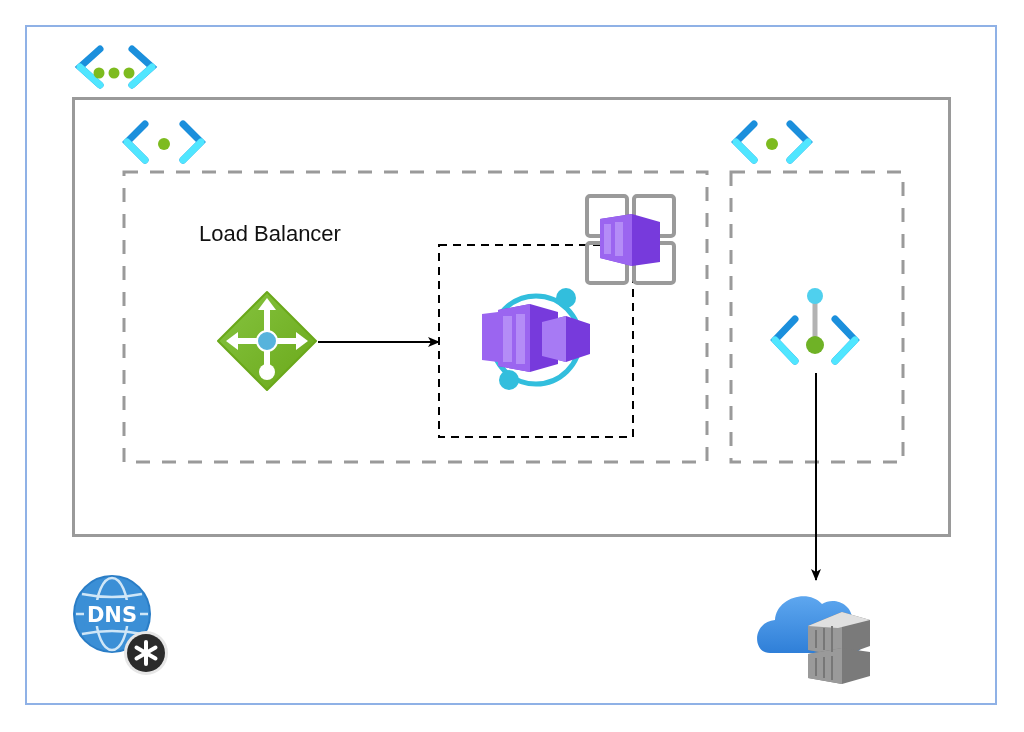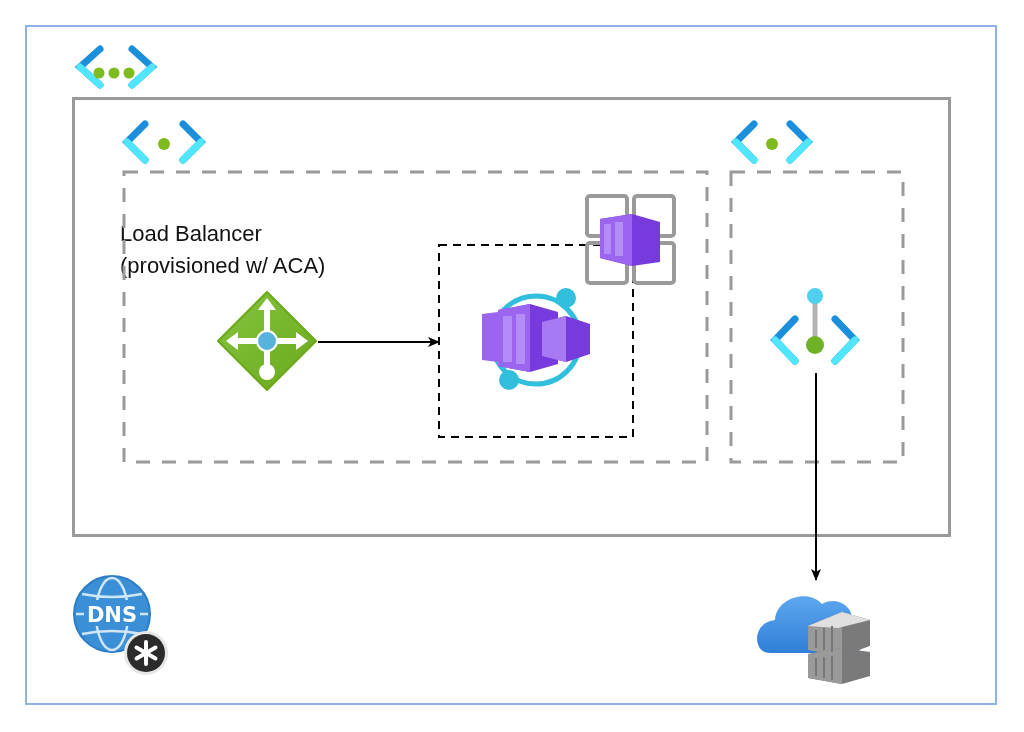--- a/index.html
+++ b/index.html
@@ -1,31 +1,30 @@
 <!DOCTYPE html>
 <html><head>
 <meta charset="utf-8">
 <style>
   html, body { margin: 0; padding: 0; background: #ffffff; }
   body { width: 1024px; height: 732px; position: relative; overflow: hidden; font-family: "Liberation Sans", sans-serif; }
   .abs { position: absolute; }
   #frame { left: 25px; top: 25px; width: 972px; height: 680px; border: 2px solid #8fb1e6; box-sizing: border-box; }
   #vnet-box { left: 72px; top: 97px; width: 879px; height: 440px; border: 3px solid #9a9a9a; box-sizing: border-box; }
-  #lbl { left: 120px; top: 218px; width: 300px; text-align: left; font-size: 22px; line-height: 32px; color: #111; }
+  #lbl { left: 120px; top: 218px; width: 300px; text-align: center; font-size: 22px; line-height: 32px; color: #111; }
   svg.overlay { position: absolute; left: 0; top: 0; }
 </style>
 </head>
 <body>
 
 <div id="frame" class="abs"></div>
 <div id="vnet-box" class="abs"></div>
 
 <div id="lbl" class="abs">
   <div>Load Balancer</div>
-  <div>(provisioned w/ ACA)</div>
 </div>
 
 <svg class="overlay" width="1024" height="732" viewBox="0 0 1024 732">
   <defs>
     <marker id="arrowhead" markerWidth="12" markerHeight="10" refX="11" refY="5" orient="auto" markerUnits="userSpaceOnUse">
       <path d="M0,0 L12,5 L0,10 L3,5 Z" fill="#000"></path>
     </marker>
     <linearGradient id="lbg" x1="0" y1="0" x2="1" y2="1">
       <stop offset="0" stop-color="#86c440"></stop>
         <stop offset="1" stop-color="#6aa81a"></stop>

